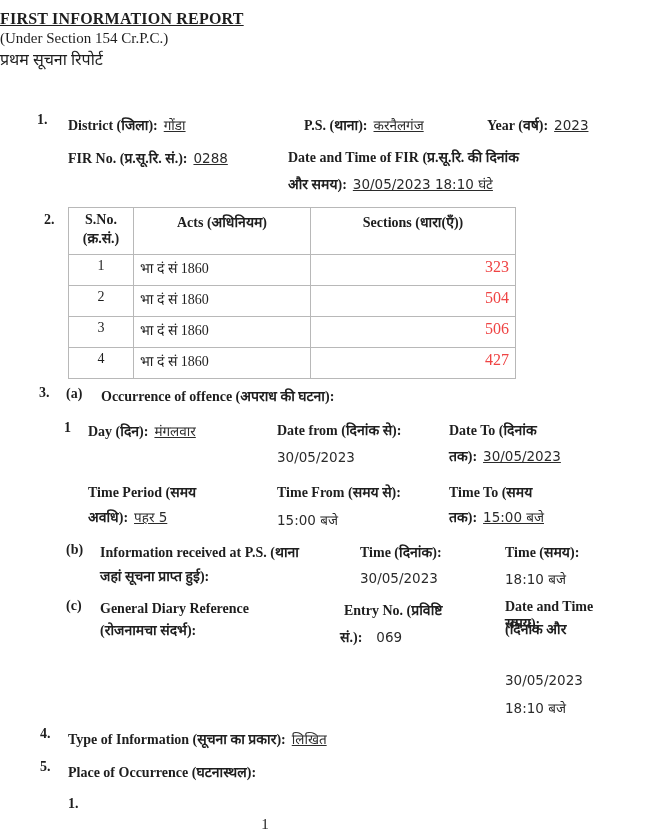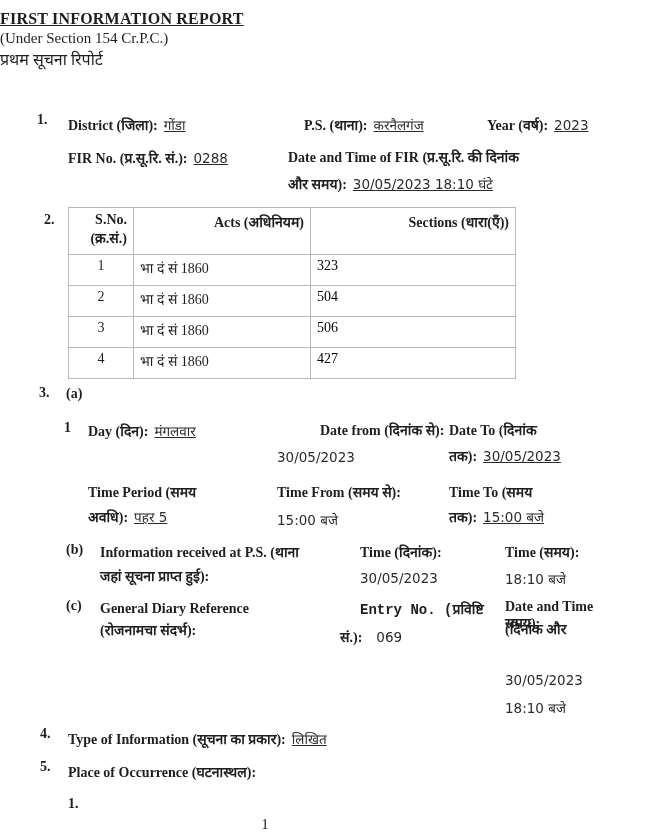--- a/index.html
+++ b/index.html
@@ -16,25 +16,25 @@
   .title{font-size:16px;font-weight:bold;text-decoration:underline;letter-spacing:.2px;}
   .subtitle{font-size:15px;font-weight:normal;}
   .hindi-big{font-size:16px;font-weight:normal;}
   .lbl{font-weight:bold;font-size:14px;line-height:1.25;white-space:nowrap;}
   .num{font-weight:bold;font-size:14px;}
   .val{font-family:"DejaVu Sans",sans-serif;font-weight:normal;font-size:13.5px;color:#2b2b2b;white-space:nowrap;}
   .gap{margin-left:6px;text-decoration:underline;}
   .gap-wide{margin-left:14px;}
   .acts-table{border-collapse:collapse;table-layout:fixed;width:447px;background:#fff;}
   .acts-table th,.acts-table td{border:1px solid #b8b8b8;vertical-align:top;}
-  .acts-table th{text-align:right;padding:4px 6px;font-size:14px;font-weight:bold;height:38px;margin-top:16px;}
+  .acts-table th{text-align:center;padding:4px 6px;font-size:14px;font-weight:bold;height:38px;margin-top:16px;}
   .acts-table td{height:24px;padding:3px 6px;}
   .c-sno{text-align:center;font-size:14px;vertical-align:middle;}
   .c-act{padding-left:8px;font-size:14px;vertical-align:middle;}
-  .c-sec{font-size:14px;font-family:"Liberation Serif",serif;color:#000000;}
+  .c-sec{font-size:16px;font-family:"Liberation Serif",serif;color:#ef4444;text-align:right;}
   .pageno{font-size:15px;}
 </style>
 </head>
 <body>
 
 <div class="page">
 
   <div class="abs center" style="top:10px;">
     <span class="title">FIRST INFORMATION REPORT</span>
   </div>
@@ -92,26 +92,27 @@
       <tr>
         <td class="c-sno">4</td>
         <td class="c-act">भा दं सं 1860</td>
         <td class="c-sec">427</td>
       </tr>
     </tbody>
   </table>
 
   <div class="abs num" style="left:39px;top:385px;">3.</div>
   <div class="abs num" style="left:66px;top:386px;">(a)</div>
+  <div class="abs lbl" style="left:101px;top:388px;">Occurrence of offence (अपराध की घटना):</div>
 
   <div class="abs num" style="left:64px;top:420px;">1</div>
   <div class="abs" style="left:88px;top:422px;">
     <span class="lbl">Day (दिन):</span><span class="val gap">मंगलवार</span>
   </div>
-  <div class="abs lbl" style="left:277px;top:422px;margin-left:43px;">Date from (दिनांक से):</div>
+  <div class="abs lbl" style="left:277px;top:422px;">Date from (दिनांक से):</div>
   <div class="abs val" style="left:277px;top:449px;">30/05/2023</div>
   <div class="abs lbl" style="left:449px;top:422px;">Date To (दिनांक</div>
   <div class="abs" style="left:449px;top:447px;text-align:center;">
     <span class="lbl">तक):</span><span class="val gap">30/05/2023</span>
   </div>
 
   <div class="abs lbl" style="left:88px;top:484px;">Time Period (समय</div>
   <div class="abs" style="left:88px;top:508px;">
     <span class="lbl">अवधि):</span><span class="val gap">पहर 5</span>
   </div>
@@ -126,21 +127,21 @@
   <div class="abs lbl" style="left:100px;top:544px;">Information received at P.S. (थाना</div>
   <div class="abs lbl" style="left:100px;top:568px;">जहां सूचना प्राप्त हुई):</div>
   <div class="abs lbl" style="left:360px;top:544px;">Time (दिनांक):</div>
   <div class="abs val" style="left:360px;top:570px;">30/05/2023</div>
   <div class="abs lbl" style="left:505px;top:544px;">Time (समय):</div>
   <div class="abs val" style="left:505px;top:570px;">18:10 बजे</div>
 
   <div class="abs num" style="left:66px;top:598px;">(c)</div>
   <div class="abs lbl" style="left:100px;top:600px;">General Diary Reference</div>
   <div class="abs lbl" style="left:100px;top:622px;">(रोजनामचा संदर्भ):</div>
-  <div class="abs lbl" style="left:360px;top:602px;font-family:Liberation Mono, monospace;">Entry No. (प्रविष्टि</div>
+  <div class="abs lbl" style="left:344px;top:602px;">Entry No. (प्रविष्टि</div>
   <div class="abs" style="left:340px;top:628px;">
     <span class="lbl">सं.):</span><span class="val gap-wide">069</span>
   </div>
   <div class="abs lbl" style="left:505px;top:598px;">Date and Time</div>
   <div class="abs lbl" style="left:505px;top:621px;">(दिनांक और</div>
   <div class="abs lbl" style="left:505px;top:615px;">समय):</div>
   <div class="abs val" style="left:505px;top:672px;">30/05/2023</div>
   <div class="abs val" style="left:505px;top:699px;">18:10 बजे</div>
 
   <div class="abs num" style="left:40px;top:726px;">4.</div>

